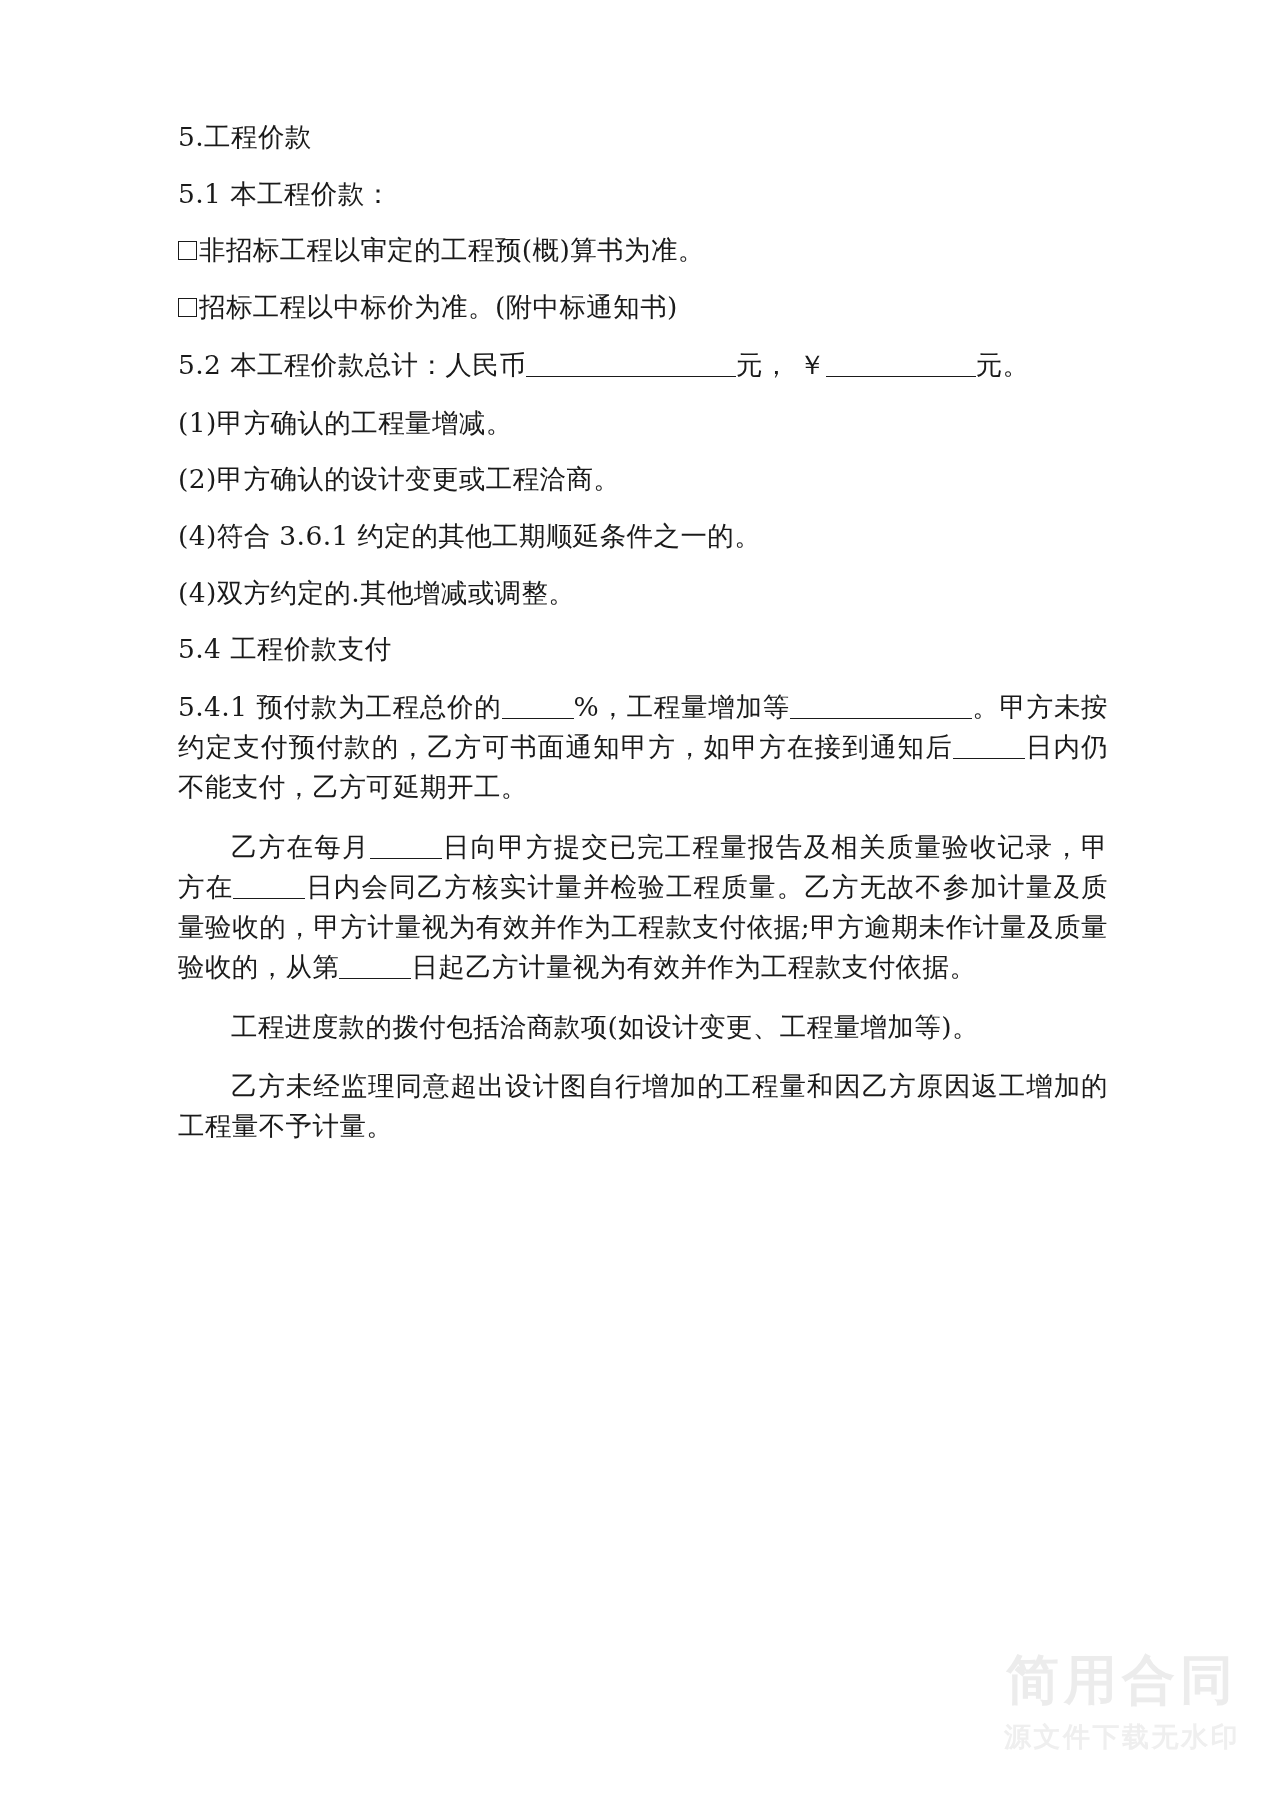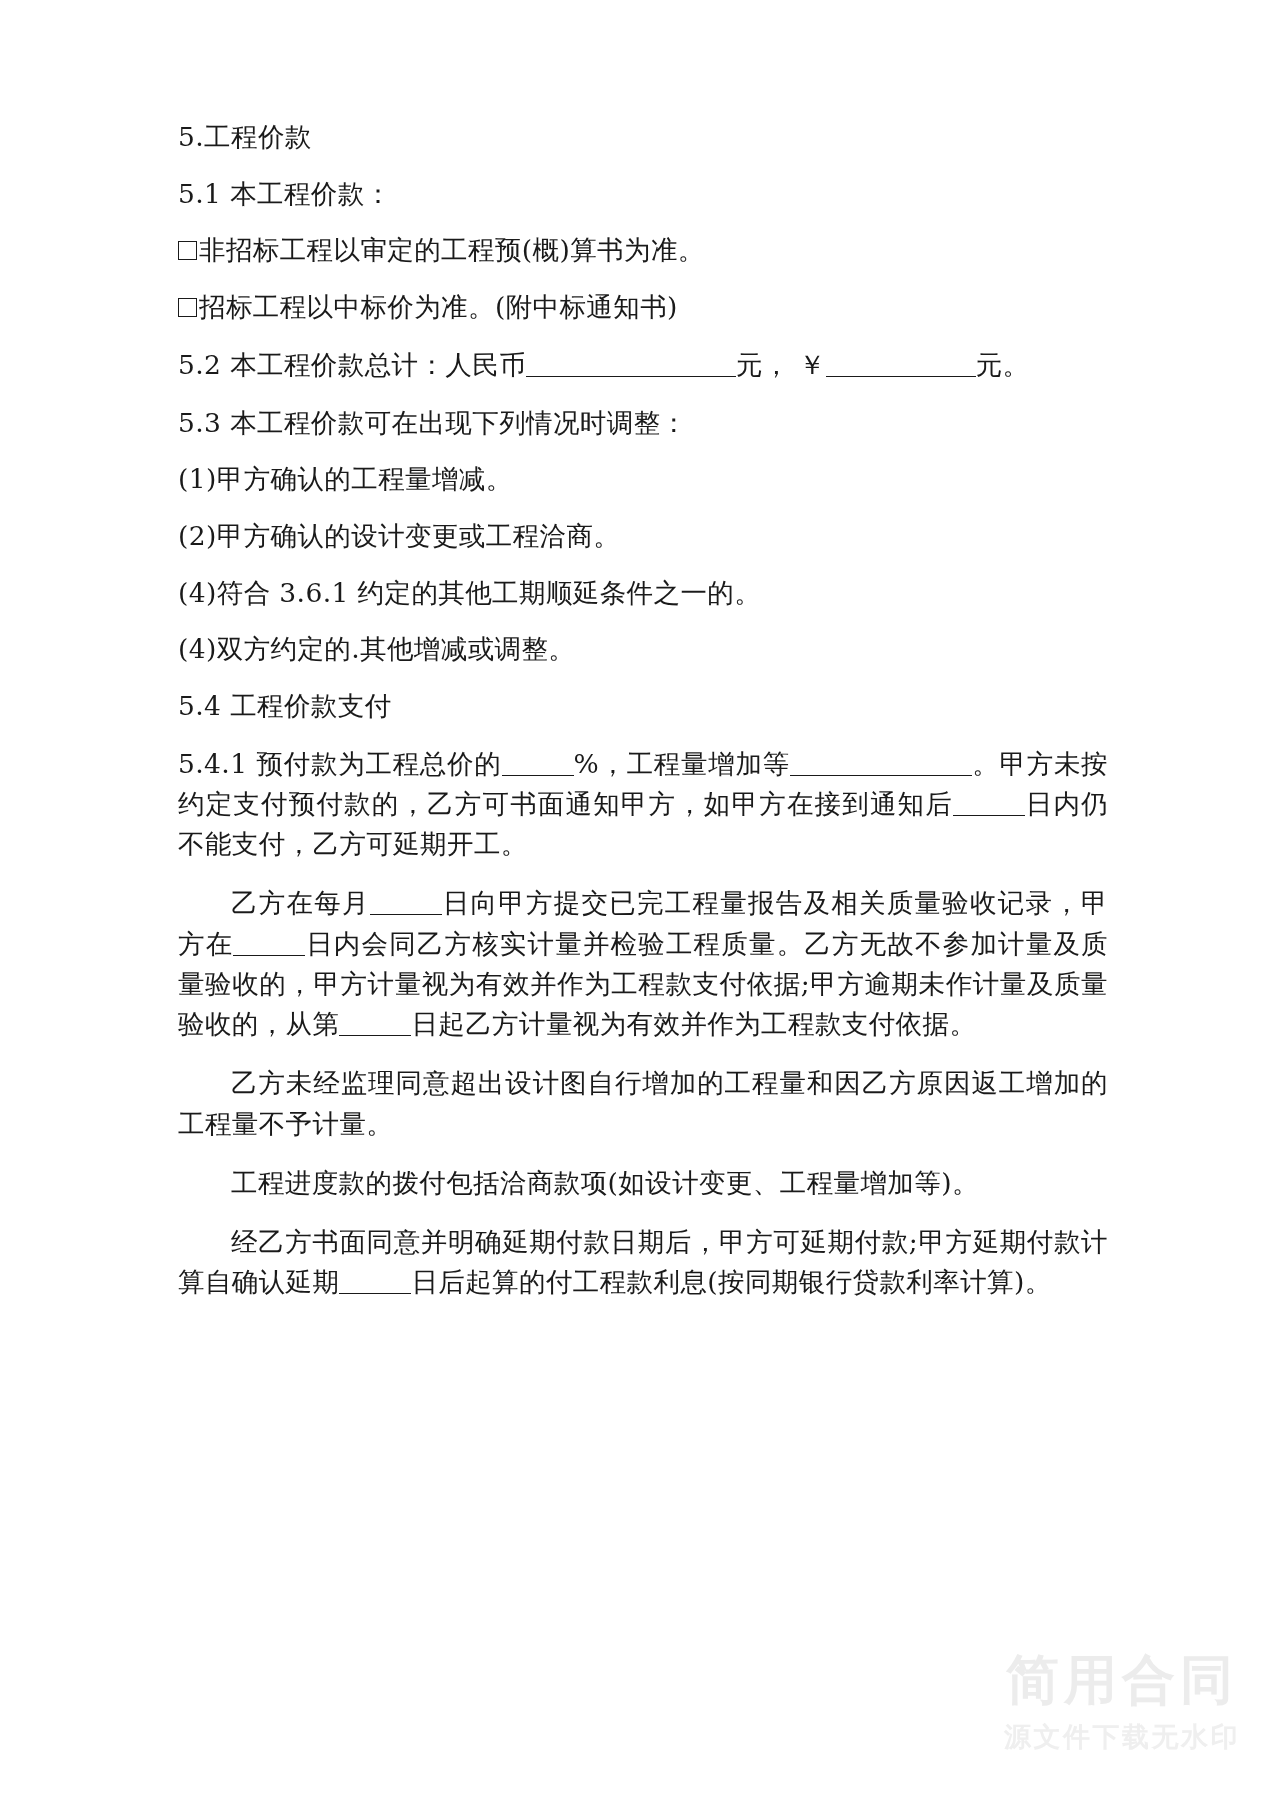--- a/index.html
+++ b/index.html
@@ -116,45 +116,41 @@
 
     <p class="para noindent gap-lg">
       <span class="checkbox"></span><span>招标工程以中标价为准。(附中标通知书)</span>
     </p>
 
     <p class="para noindent block gap-lg">
       <span>5.2 本工程价款总计：人民币</span><span class="blank blank-xl"></span><span>元，</span>
       <span>￥</span><span class="blank blank-m"></span><span>元。</span>
     </p>
 
-    <p class="para noindent gap-lg">5.3 本工程价款可在出现下列情况时调整：</p>
 
     <p class="para noindent gap-lg">(1)甲方确认的工程量增减。</p>
     <p class="para noindent gap-lg">(2)甲方确认的设计变更或工程洽商。</p>
     <p class="para noindent gap-lg">(4)符合 3.6.1 约定的其他工期顺延条件之一的。</p>
     <p class="para noindent gap-lg">(4)双方约定的.其他增减或调整。</p>
 
     <p class="para noindent gap-lg">5.4 工程价款支付</p>
 
     <p class="para noindent block gap-lg">
       <span>5.4.1 预付款为工程总价的</span><span class="blank blank-s"></span><span>%，工程量增加等</span><span class="blank blank-l"></span><span>。甲方未按约定支付预付款的，乙方可书面通知甲方，如甲方在接到通知后</span><span class="blank blank-s"></span><span>日内仍不能支付，乙方可延期开工。</span>
     </p>
 
 
     <p class="para indent block gap-lg">
       <span>乙方在每月</span><span class="blank blank-s"></span><span>日向甲方提交已完工程量报告及相关质量验收记录，甲方在</span><span class="blank blank-s"></span><span>日内会同乙方核实计量并检验工程质量。乙方无故不参加计量及质量验收的，甲方计量视为有效并作为工程款支付依据;甲方逾期未作计量及质量验收的，从第</span><span class="blank blank-s"></span><span>日起乙方计量视为有效并作为工程款支付依据。</span>
     </p>
 
+    <p class="para indent block gap-lg">工程进度款的拨付包括洽商款项(如设计变更、工程量增加等)。</p>
+
     <p class="para indent block gap-lg">乙方未经监理同意超出设计图自行增加的工程量和因乙方原因返工增加的工程量不予计量。</p>
 
-    <p class="para indent block gap-lg">工程进度款的拨付包括洽商款项(如设计变更、工程量增加等)。</p>
-
-    <p class="para indent block gap-lg">
-      <span>经乙方书面同意并明确延期付款日期后，甲方可延期付款;甲方延期付款计算自确认延期</span><span class="blank blank-s"></span><span>日后起算的付工程款利息(按同期银行贷款利率计算)。</span>
-    </p>
 
   </div>
 
   <div class="watermark">
     <div class="wm-main">简用合同</div>
     <div class="wm-sub">源文件下载无水印</div>
   </div>
 
 </div>
 

